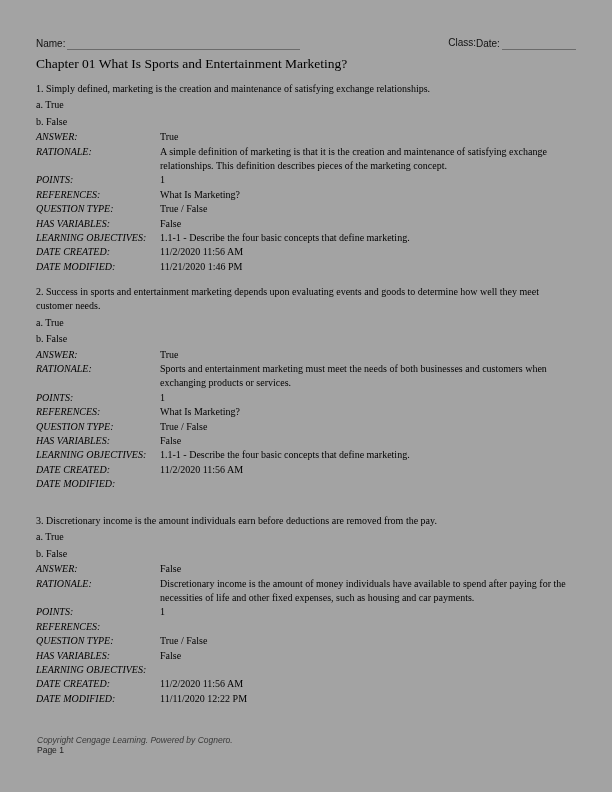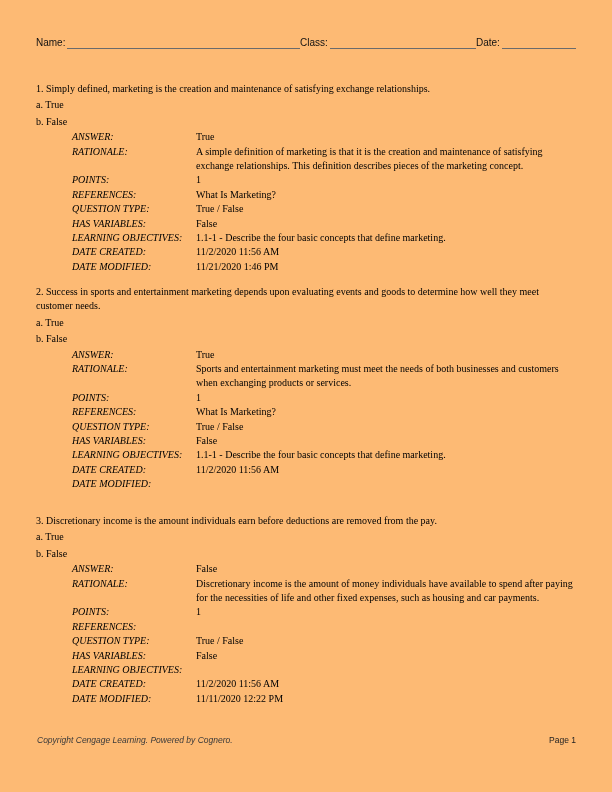--- a/index.html
+++ b/index.html
@@ -1,63 +1,63 @@
 <!DOCTYPE html>
 <html><head>
 <meta charset="utf-8">
 <style>
   html,body{margin:0;padding:0;background:#e8e8e8;}
   .page{
     position:relative;
     width:612px;height:792px;
     margin:0 auto;
-    background:#fdba74;
+    background:#a3a3a3;
     font-family:"Liberation Serif", serif;
     color:#000;
     overflow:hidden;
     box-sizing:border-box;
   }
   
   .header{
     position:absolute;left:36px;top:37px;width:540px;
     display:flex;
     font-family:"Liberation Sans", sans-serif;
     font-size:10px;line-height:12px;color:#111;
   }
   .hfield{display:flex;align-items:flex-end;}
   .hf-name{width:264px;}
-  .hf-class{width:176px;}
+  .hf-class{width:176px;flex-direction:column;}
   .hf-date{width:100px;}
   .hlabel{white-space:nowrap;}
   .hline{flex:1;border-bottom:1px solid #6b6b6b;height:11px;margin-left:2px;}
   
   .title{
     position:absolute;left:36px;top:55px;width:540px;
     font-size:13.5px;line-height:17px;
   }
   
   .question{
     position:absolute;left:36px;width:540px;
     font-size:10px;line-height:14.4px;
   }
   .q1{top:82px;}
   .q2{top:285px;font-family:Liberation Serif, serif;}
   .q3{top:514px;}
   .stem{margin:0;}
   .choice{margin-top:2px;}
   .meta{margin-top:1px;}
   .mrow{display:flex;align-items:flex-start;}
-  .mlabel{flex:none;width:124px;font-style:italic;margin-left:36px;}
+  .mlabel{flex:none;width:124px;font-style:italic;}
   .mval{flex:1;}
   
   .footer{
     position:absolute;left:37px;right:36px;top:735px;
     display:flex;justify-content:space-between;align-items:flex-start;
     font-family:"Liberation Sans", sans-serif;
-    font-size:8.5px;line-height:10px;
+    font-size:8.5px;line-height:10px;flex-direction:column;
   }
   .copyright{font-style:italic;color:#3a3a3a;}
   .pagenum{color:#222;}
 </style>
 </head>
 <body>
 
 <div class="page">
 
   <div class="header">
@@ -68,20 +68,21 @@
     <div class="hfield hf-class">
       <span class="hlabel">Class:</span>
       <span class="hline"></span>
     </div>
     <div class="hfield hf-date">
       <span class="hlabel">Date:</span>
       <span class="hline"></span>
     </div>
   </div>
 
+  <div class="title">Chapter 01 What Is Sports and Entertainment Marketing?</div>
 
   <section class="question q1">
     <p class="stem">1. Simply defined, marketing is the creation and maintenance of satisfying exchange relationships.</p>
     <div class="choice">a. True</div>
     <div class="choice">b. False</div>
     <div class="meta">
       <div class="mrow">
         <span class="mlabel">ANSWER:</span>
         <span class="mval">True</span>
       </div>

